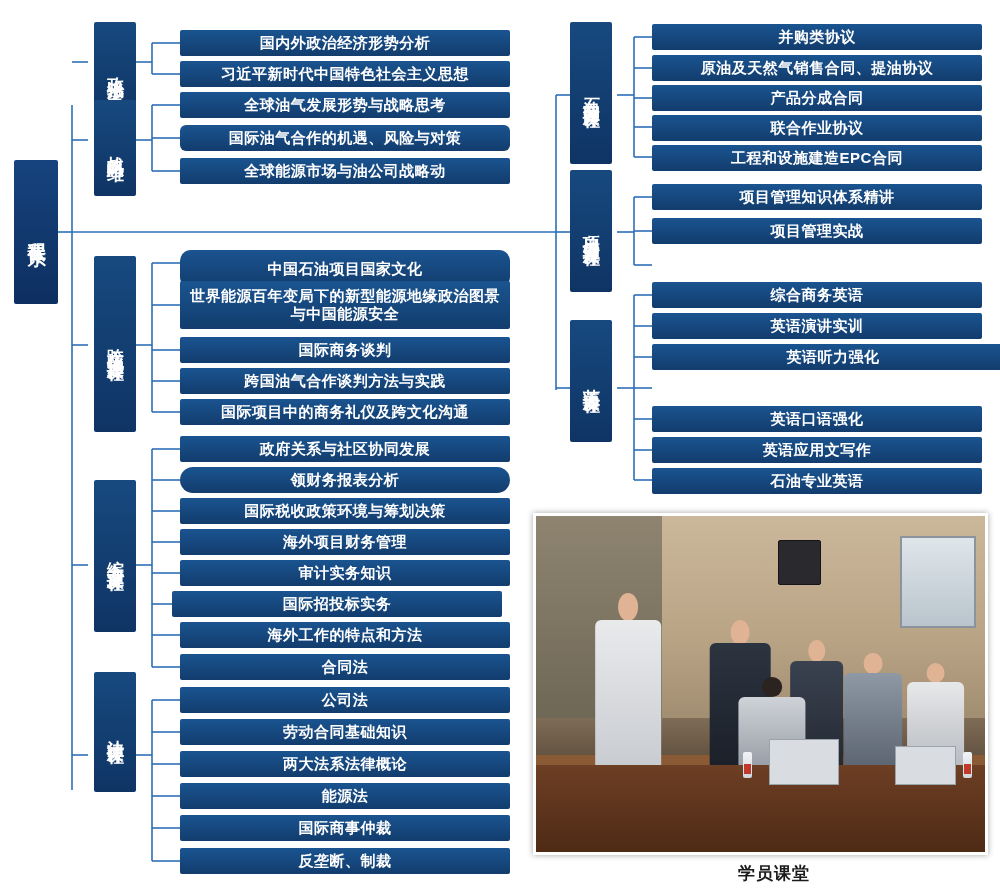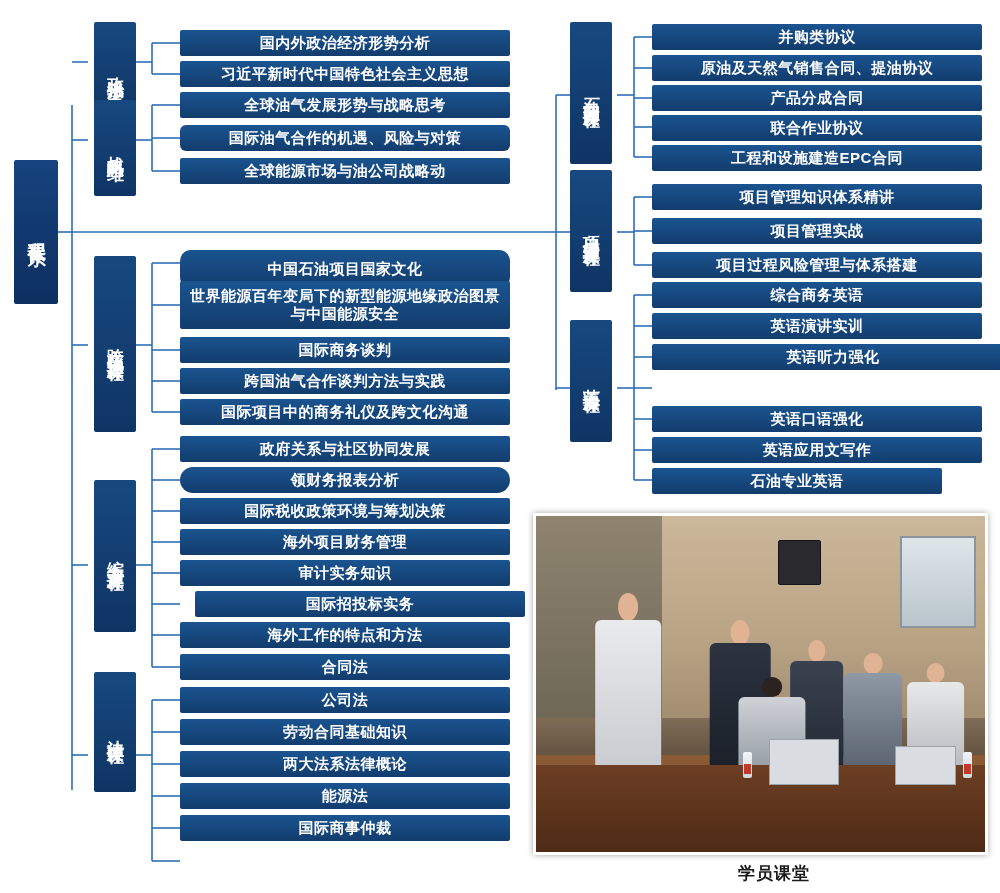--- a/index.html
+++ b/index.html
@@ -211,46 +211,46 @@
   <div class="node leaf two-line" style="left:180px; top:281px; width:330px; height:48px;">世界能源百年变局下的新型能源地缘政治图景与中国能源安全</div>
   <div class="node leaf" style="left:180px; top:337px; width:330px; height:26px;">国际商务谈判</div>
   <div class="node leaf" style="left:180px; top:368px; width:330px; height:26px;">跨国油气合作谈判方法与实践</div>
   <div class="node leaf" style="left:180px; top:399px; width:330px; height:26px;">国际项目中的商务礼仪及跨文化沟通</div>
 
   <div class="node leaf" style="left:180px; top:436px; width:330px; height:26px;">政府关系与社区协同发展</div>
   <div class="node leaf" style="left:180px; top:467px; width:330px; height:26px;border-radius:13px;">领财务报表分析</div>
   <div class="node leaf" style="left:180px; top:498px; width:330px; height:26px;">国际税收政策环境与筹划决策</div>
   <div class="node leaf" style="left:180px; top:529px; width:330px; height:26px;">海外项目财务管理</div>
   <div class="node leaf" style="left:180px; top:560px; width:330px; height:26px;">审计实务知识</div>
-  <div class="node leaf" style="left:195px; top:591px; width:330px; height:26px;">国际招投标实务</div>
+  <div class="node leaf" style="left:172px; top:591px; width:330px; height:26px;">国际招投标实务</div>
   <div class="node leaf" style="left:180px; top:622px; width:330px; height:26px;">海外工作的特点和方法</div>
   <div class="node leaf" style="left:180px; top:654px; width:330px; height:26px;">合同法</div>
 
   <div class="node leaf" style="left:180px; top:687px; width:330px; height:26px;">公司法</div>
   <div class="node leaf" style="left:180px; top:719px; width:330px; height:26px;">劳动合同基础知识</div>
   <div class="node leaf" style="left:180px; top:751px; width:330px; height:26px;">两大法系法律概论</div>
   <div class="node leaf" style="left:180px; top:783px; width:330px; height:26px;">能源法</div>
   <div class="node leaf" style="left:180px; top:815px; width:330px; height:26px;">国际商事仲裁</div>
+  <div class="node leaf" style="left:180px; top:848px; width:330px; height:26px;">反垄断、制裁</div>
 
   <div class="node leaf" style="left:652px; top:24px; width:330px; height:26px;">并购类协议</div>
   <div class="node leaf" style="left:652px; top:55px; width:330px; height:26px;">原油及天然气销售合同、提油协议</div>
   <div class="node leaf" style="left:652px; top:85px; width:330px; height:26px;">产品分成合同</div>
   <div class="node leaf" style="left:652px; top:115px; width:330px; height:26px;">联合作业协议</div>
   <div class="node leaf" style="left:652px; top:145px; width:330px; height:26px;">工程和设施建造EPC合同</div>
 
   <div class="node leaf" style="left:652px; top:184px; width:330px; height:26px;">项目管理知识体系精讲</div>
   <div class="node leaf" style="left:652px; top:218px; width:330px; height:26px;">项目管理实战</div>
-  <div class="node leaf" style="left:652px; top:252px; width:330px; height:26px;">项目过程风险管理与体系搭建</div>
 
   <div class="node leaf" style="left:652px; top:282px; width:330px; height:26px;">综合商务英语</div>
   <div class="node leaf" style="left:652px; top:313px; width:330px; height:26px;">英语演讲实训</div>
   <div class="node leaf" style="left:652px; top:344px; width:362px; height:26px;">英语听力强化</div>
   <div class="node leaf" style="left:652px; top:406px; width:330px; height:26px;">英语口语强化</div>
   <div class="node leaf" style="left:652px; top:437px; width:330px; height:26px;">英语应用文写作</div>
-  <div class="node leaf" style="left:652px; top:468px; width:290px; height:26px;">石油专业英语</div>
+  <div class="node leaf" style="left:652px; top:468px; width:330px; height:26px;">石油专业英语</div>
 
   <div class="photo" style="left:533px; top:513px; width:455px; height:342px;">
     <div class="scene">
       <div class="wall"></div>
       <div class="wall2"></div>
       <div class="curtain" style="left:2%;"></div>
       <div class="curtain" style="left:20%;"></div>
       <div class="curtain" style="left:34%;"></div>
       <div class="speaker"></div>
       <div class="screenpanel"></div>

